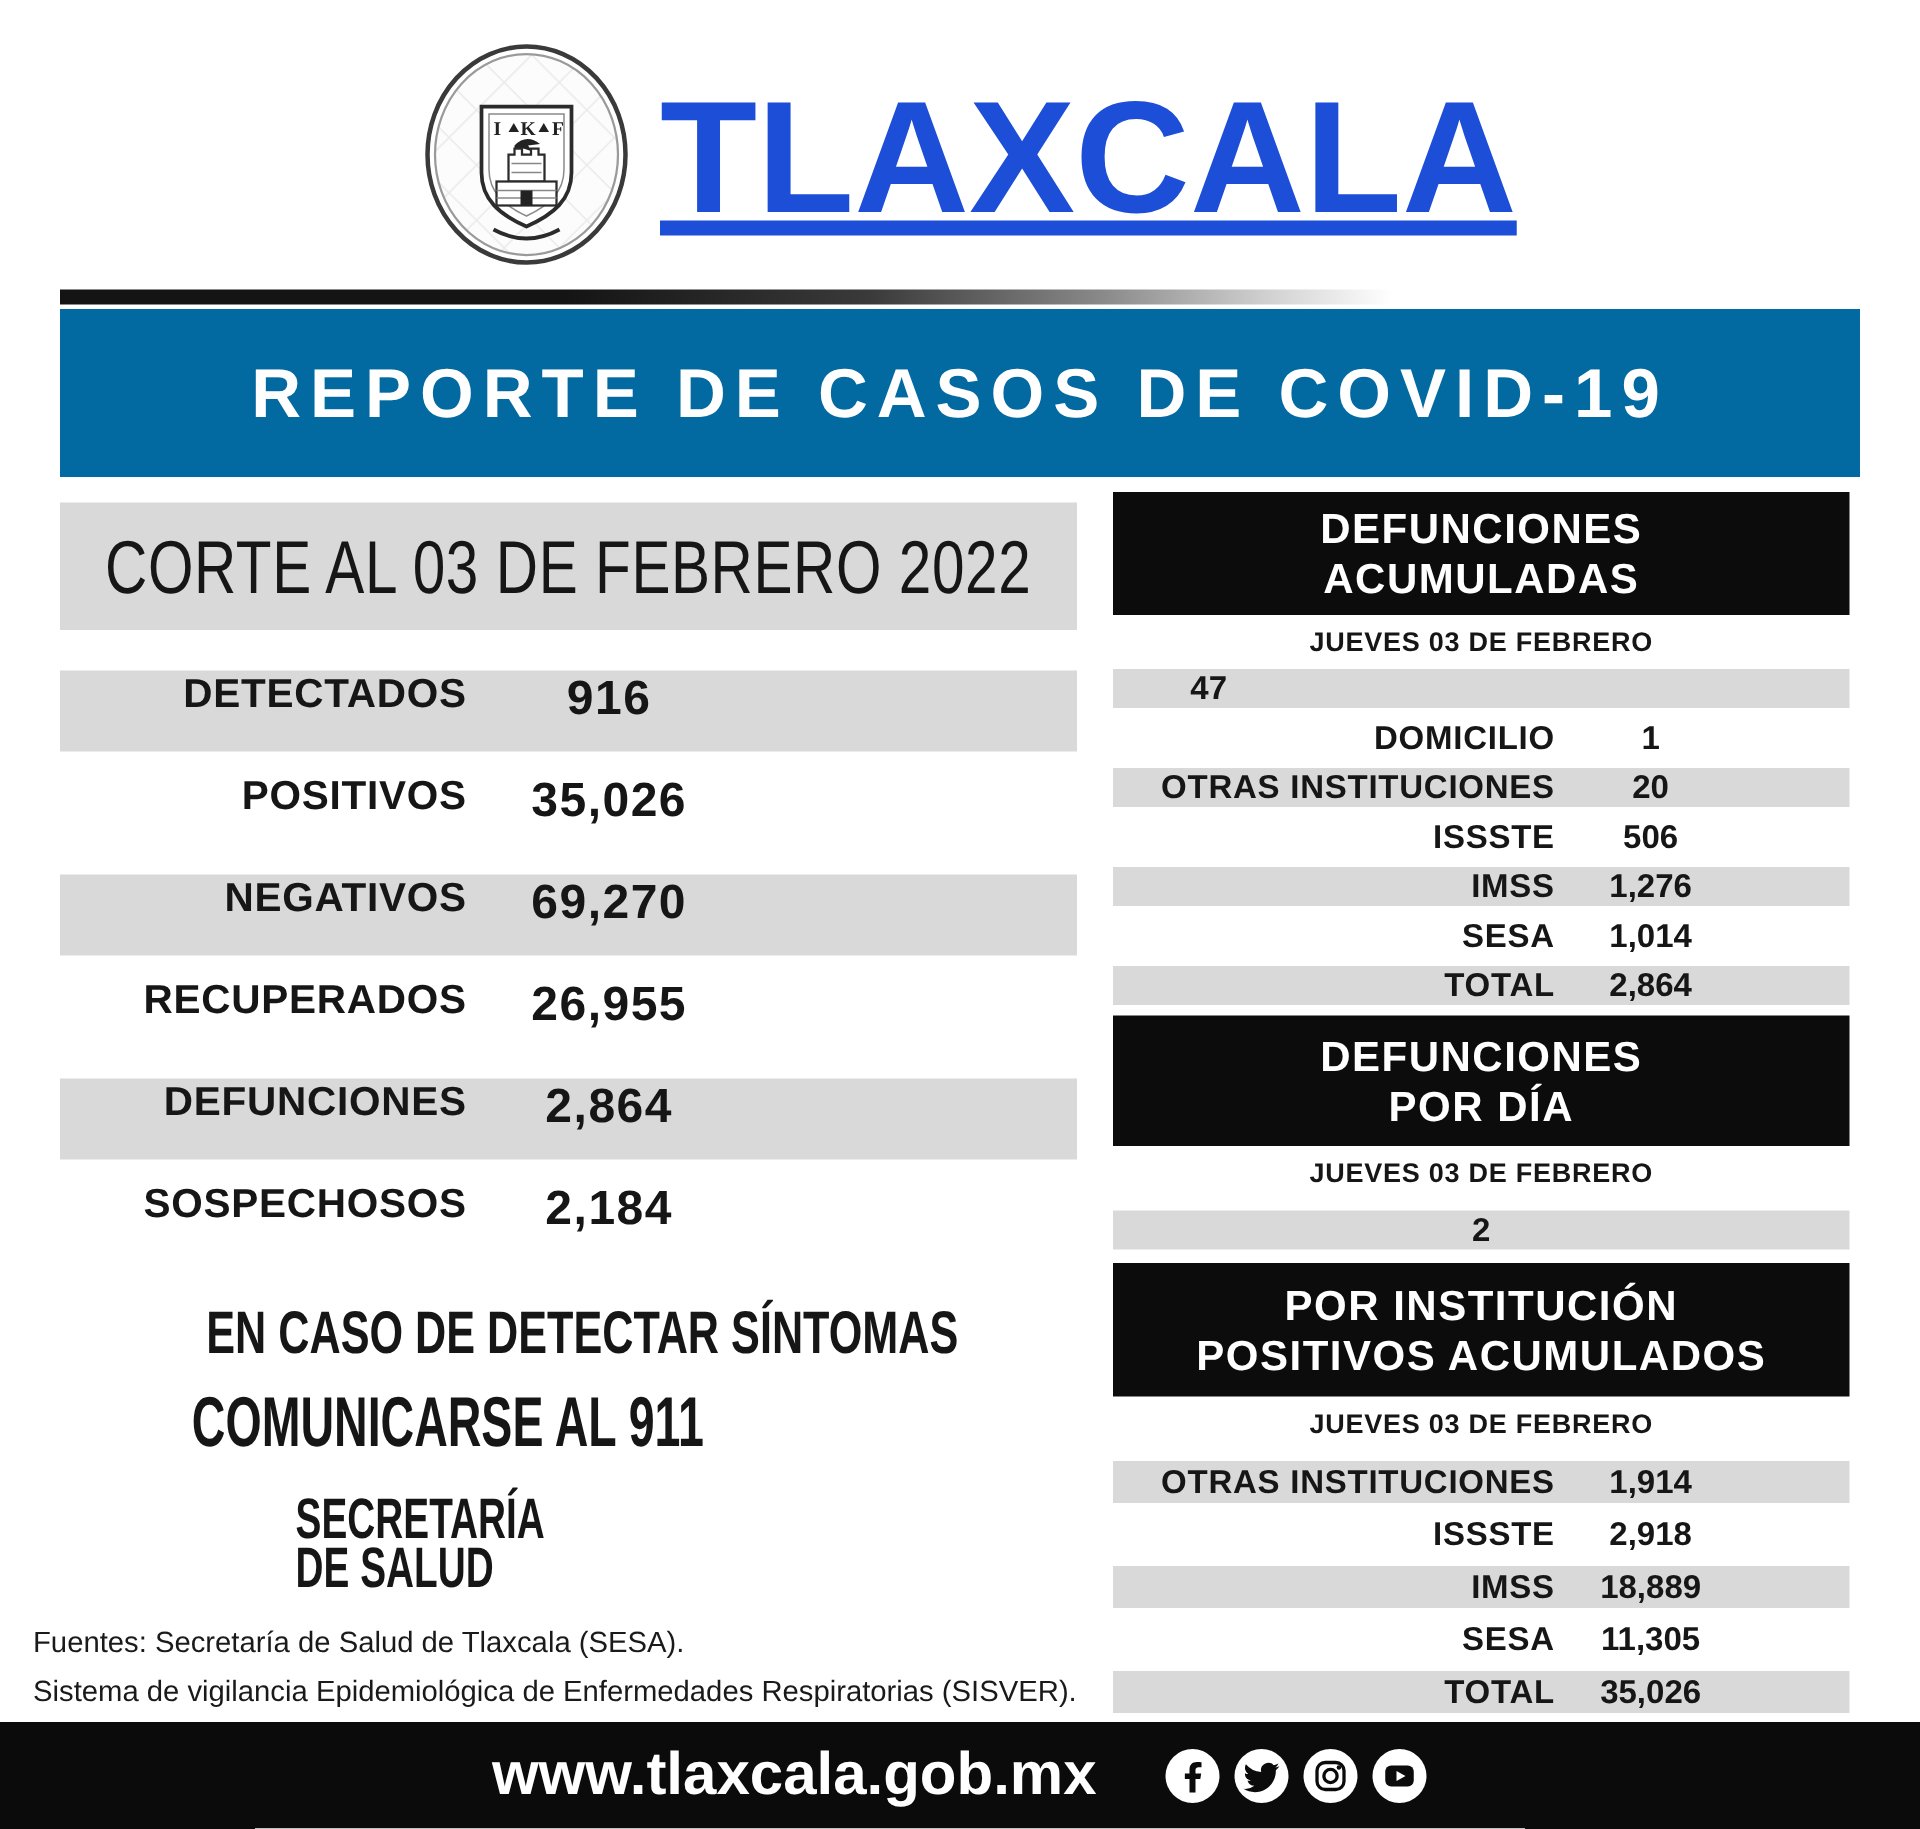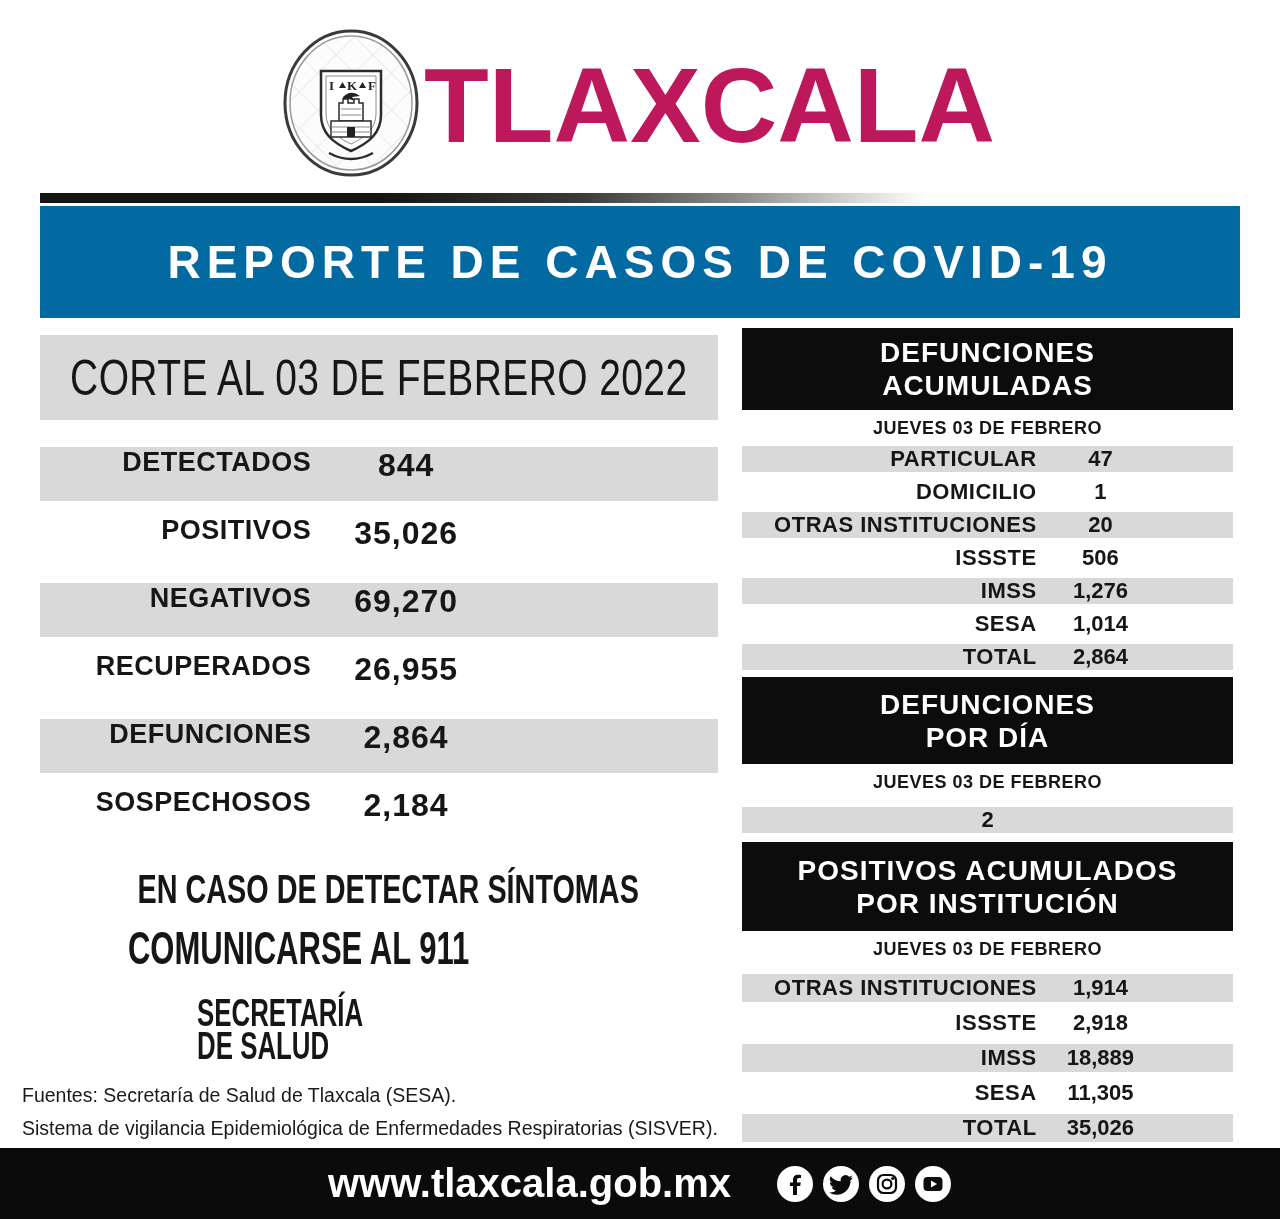--- a/index.html
+++ b/index.html
@@ -1,22 +1,22 @@
 <!DOCTYPE html>
 <html><head>
 <meta charset="utf-8">
 <style>
   * { margin:0; padding:0; box-sizing:border-box; }
   body { background:#ffffff; font-family:"Liberation Sans","DejaVu Sans",sans-serif; }
   .canvas { position:relative; width:1280px; height:1219px; background:#ffffff; overflow:hidden; color:#161616; }
 
   
   .logo { position:absolute; left:281px; top:27px; width:140px; height:152px; }
-  .brand { position:absolute; left:424px; top:30px; height:150px; display:flex; align-items:center;
-           font-size:106px; font-weight:bold; color:#be185d; letter-spacing:0px; }
+  .brand { position:absolute; left:440px; top:30px; height:150px; display:flex; align-items:center;
+           font-size:106px; font-weight:bold; color:#1d4ed8; letter-spacing:0px;text-decoration:underline; }
 
   .grad { position:absolute; left:40px; top:193px; width:1200px; height:10px;
           background:linear-gradient(90deg,#141414 0%,#141414 28%,#3a3a3a 45%,#8a8a8a 58%,#d0d0d0 67%,#ffffff 74%,#ffffff 100%); }
 
   .banner { position:absolute; left:40px; top:206px; width:1200px; height:112px; background:#0369a1;
             display:flex; align-items:center; justify-content:center; color:#ffffff;
             font-size:46px; font-weight:bold; letter-spacing:6px; white-space:nowrap; }
 
   
   .cx { display:inline-block; white-space:nowrap; transform-origin:center center; }
@@ -109,21 +109,21 @@
   </div>
 
   <section class="leftcol">
     <div class="cutoff">
       <span class="cx cx78">CORTE AL 03 DE FEBRERO 2022</span>
     </div>
 
     <div class="lstats">
       <div class="lrow g">
         <span class="llabel">DETECTADOS</span>
-        <span class="lvalue">844</span>
+        <span class="lvalue">916</span>
       </div>
       <div class="lrow">
         <span class="llabel">POSITIVOS</span>
         <span class="lvalue">35,026</span>
       </div>
       <div class="lrow g">
         <span class="llabel">NEGATIVOS</span>
         <span class="lvalue">69,270</span>
       </div>
       <div class="lrow">
@@ -163,21 +163,20 @@
 
   <aside class="rightcol">
 
     <div class="blackbox box1">
       <span>DEFUNCIONES</span>
       <span>ACUMULADAS</span>
     </div>
     <div class="rdate">JUEVES 03 DE FEBRERO</div>
     <div class="rrows">
       <div class="rrow g">
-        <span class="rlabel">PARTICULAR</span>
         <span class="rvalue">47</span>
       </div>
       <div class="rrow">
         <span class="rlabel">DOMICILIO</span>
         <span class="rvalue">1</span>
       </div>
       <div class="rrow g">
         <span class="rlabel">OTRAS INSTITUCIONES</span>
         <span class="rvalue">20</span>
       </div>
@@ -200,22 +199,22 @@
     </div>
 
     <div class="blackbox box2">
       <span>DEFUNCIONES</span>
       <span>POR DÍA</span>
     </div>
     <div class="rdate">JUEVES 03 DE FEBRERO</div>
     <div class="singlerow">2</div>
 
     <div class="blackbox box3">
+      <span>POR INSTITUCIÓN</span>
       <span>POSITIVOS ACUMULADOS</span>
-      <span>POR INSTITUCIÓN</span>
     </div>
     <div class="rdate">JUEVES 03 DE FEBRERO</div>
     <div class="rrows3">
       <div class="rrow big g">
         <span class="rlabel">OTRAS INSTITUCIONES</span>
         <span class="rvalue">1,914</span>
       </div>
       <div class="rrow big">
         <span class="rlabel">ISSSTE</span>
         <span class="rvalue">2,918</span>

